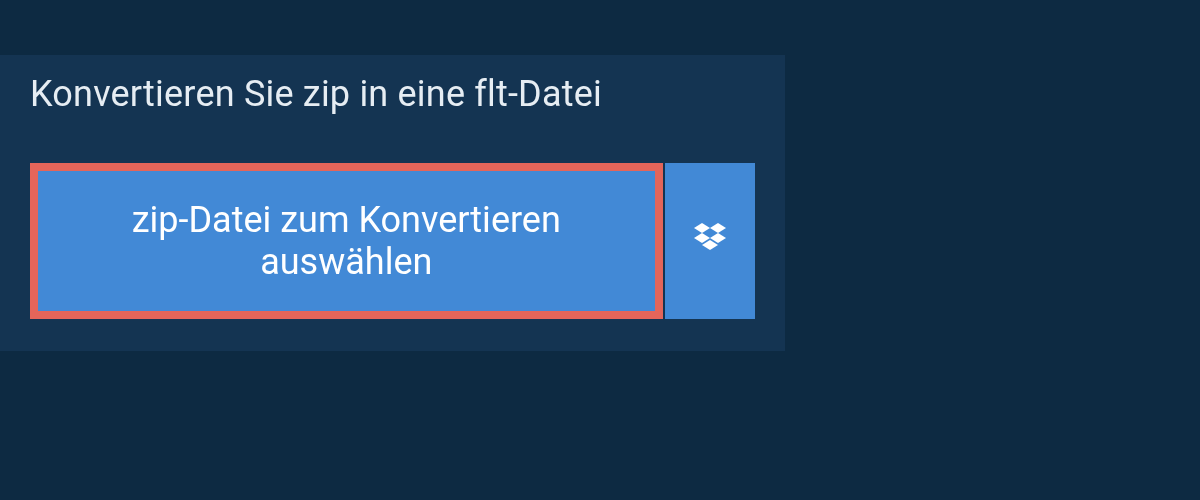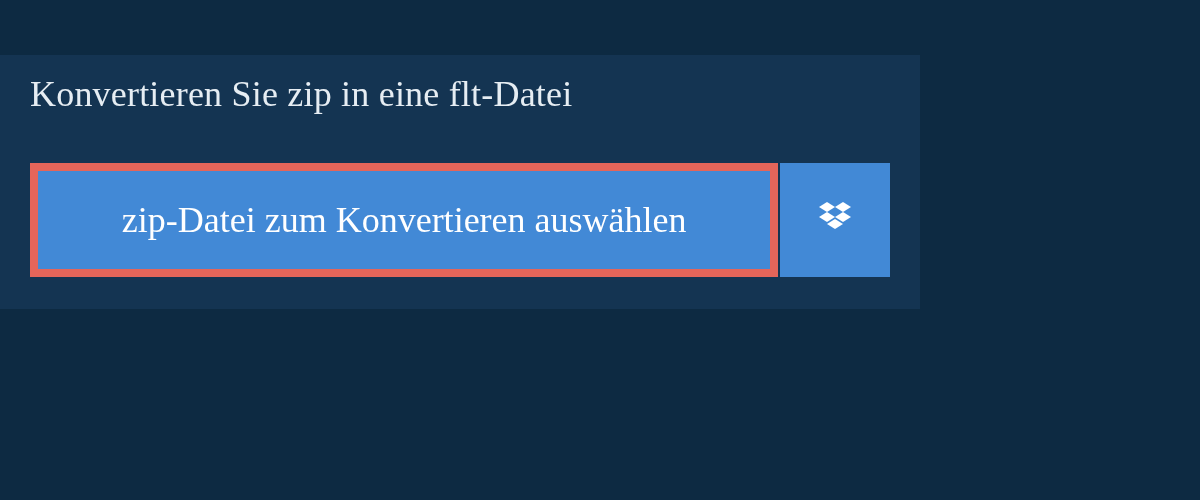--- a/index.html
+++ b/index.html
@@ -10,22 +10,21 @@
     body {
       width: 1200px;
       height: 500px;
       background-color: #0d2a42;
       font-family: -apple-system, BlinkMacSystemFont, "Segoe UI", Roboto, Helvetica, Arial, sans-serif;
       overflow: hidden;
     }
     .panel {
       background-color: #143452;
       margin: 55px 0 12px 0;
-      width: 920px;
-      font-family: Liberation Serif, serif;
+      width: 785px;
     }
     .heading-wrap {
       background-color: #143452;
       padding: 18px 30px 18px 30px;
       width: 720px;
     }
     .heading {
       color: #e6edf3;
       font-size: 36px;
       font-weight: 400;

